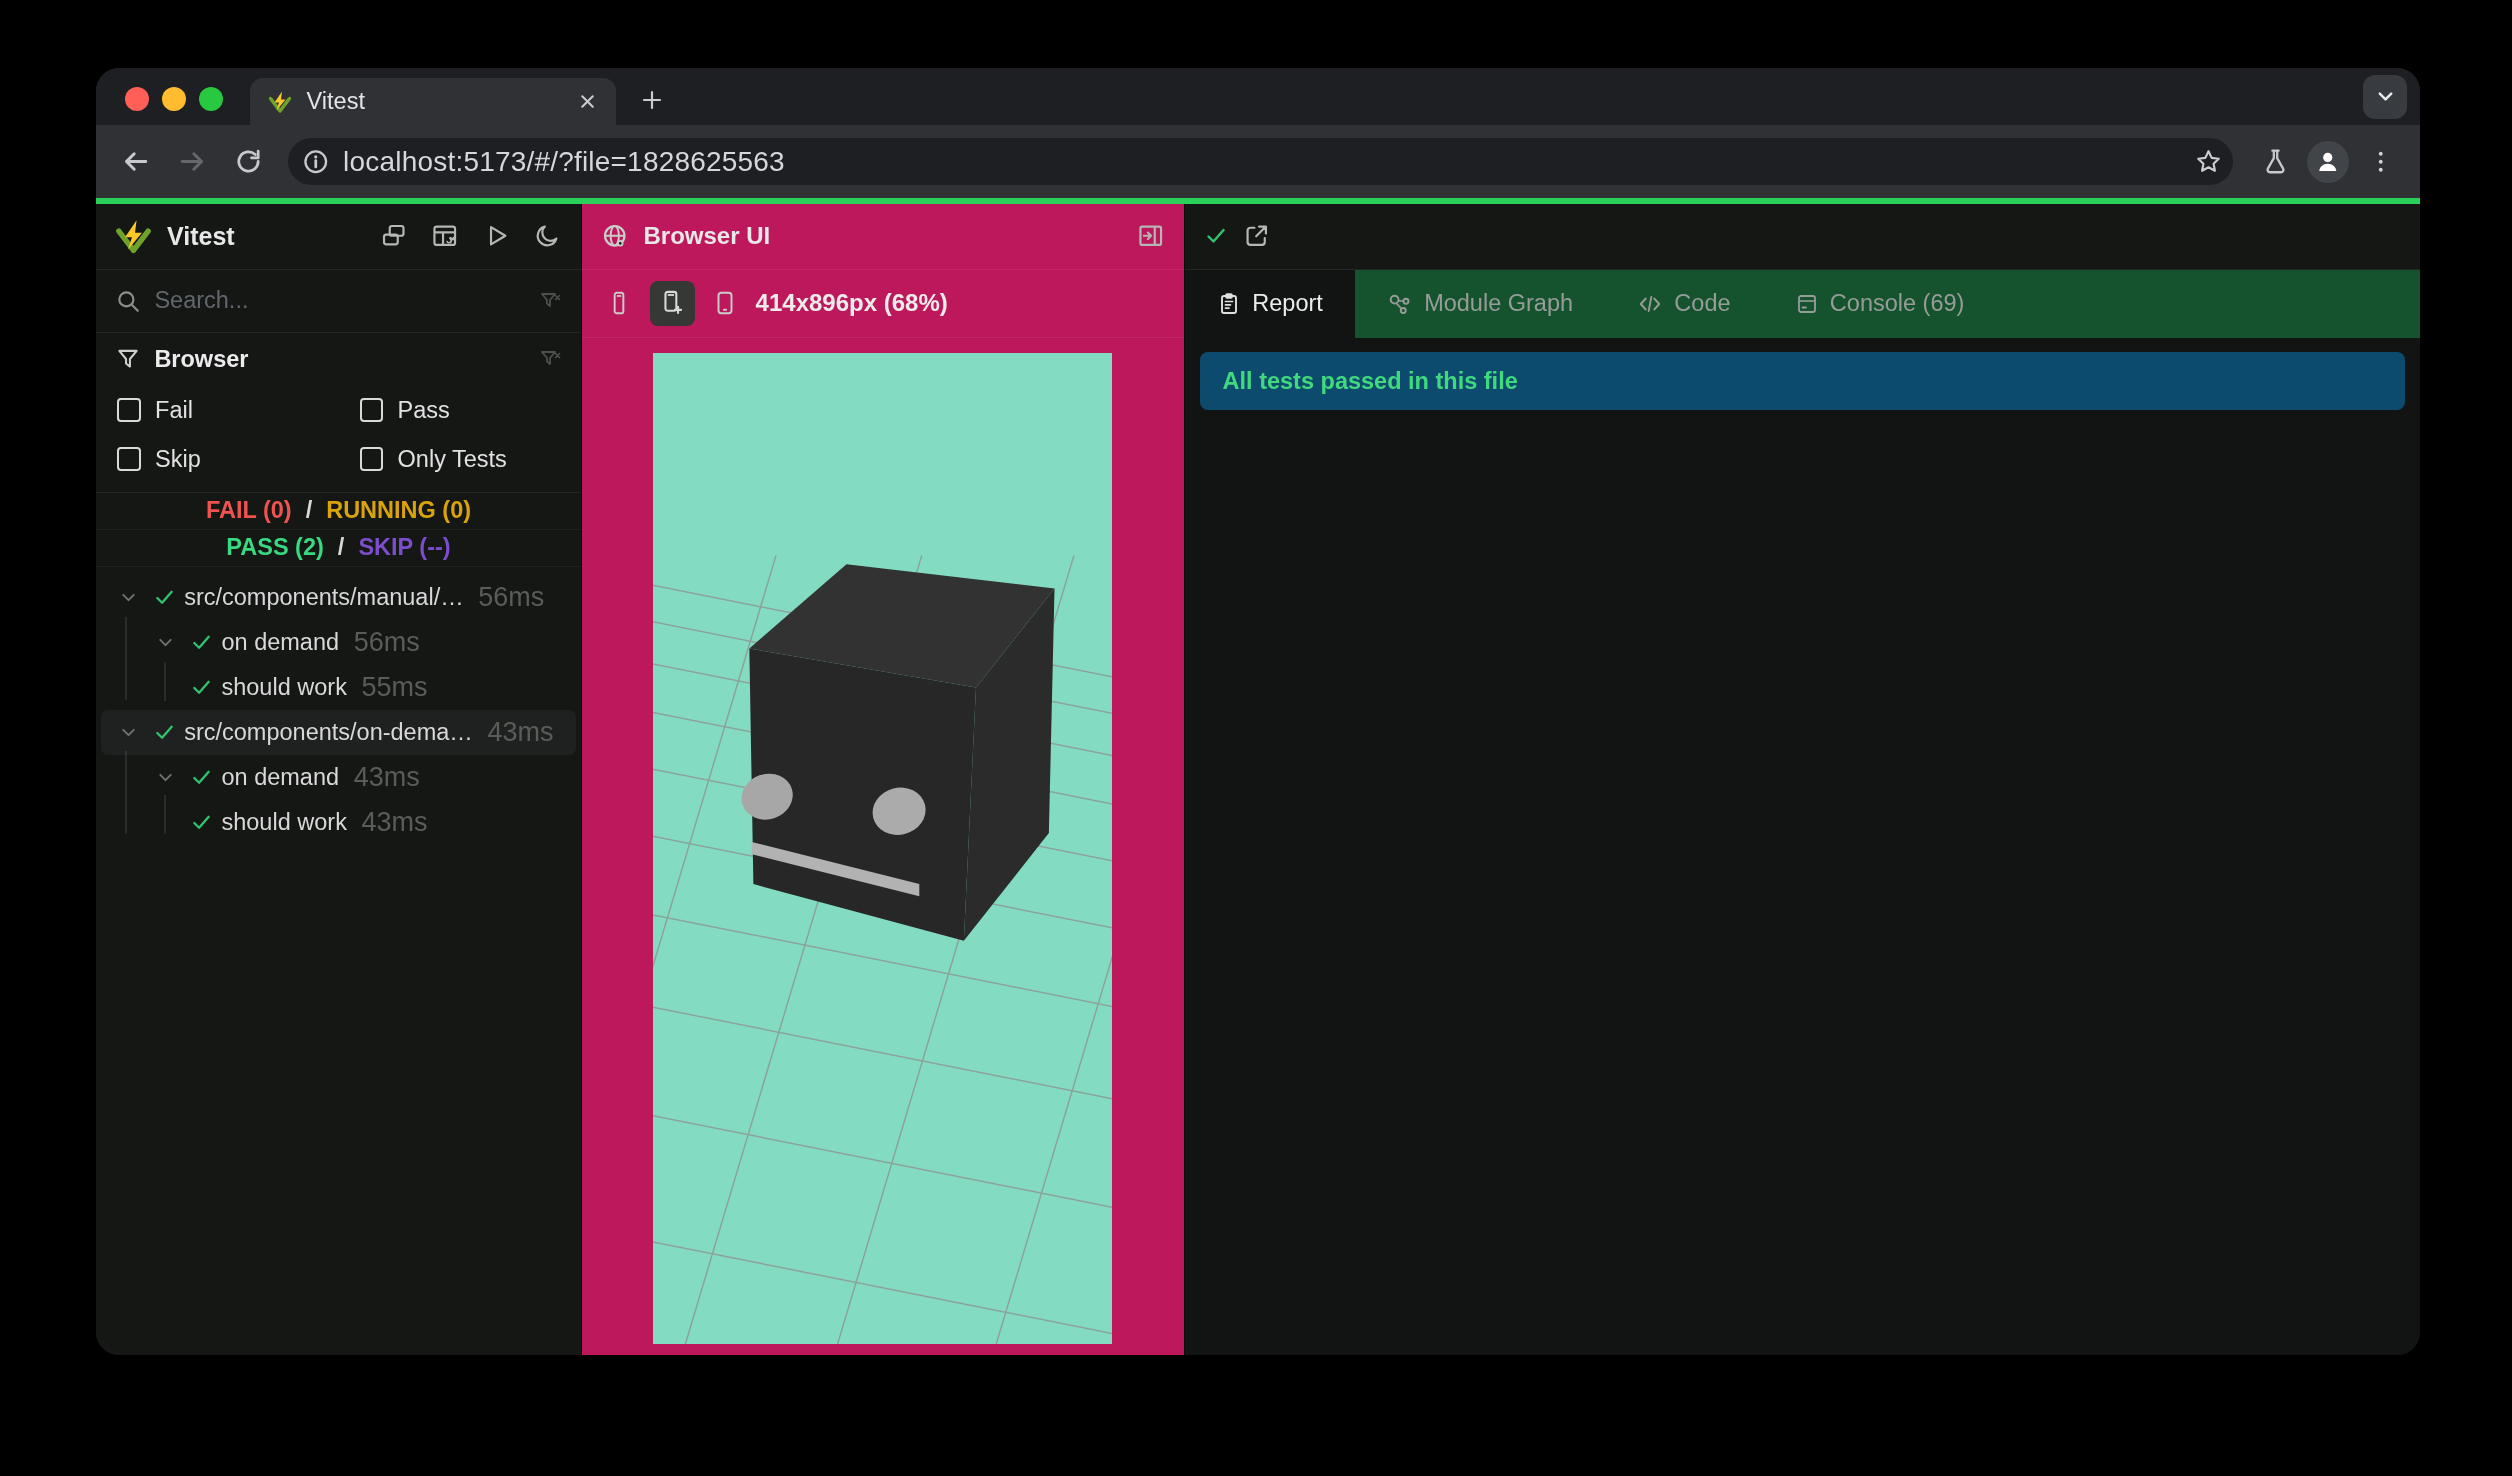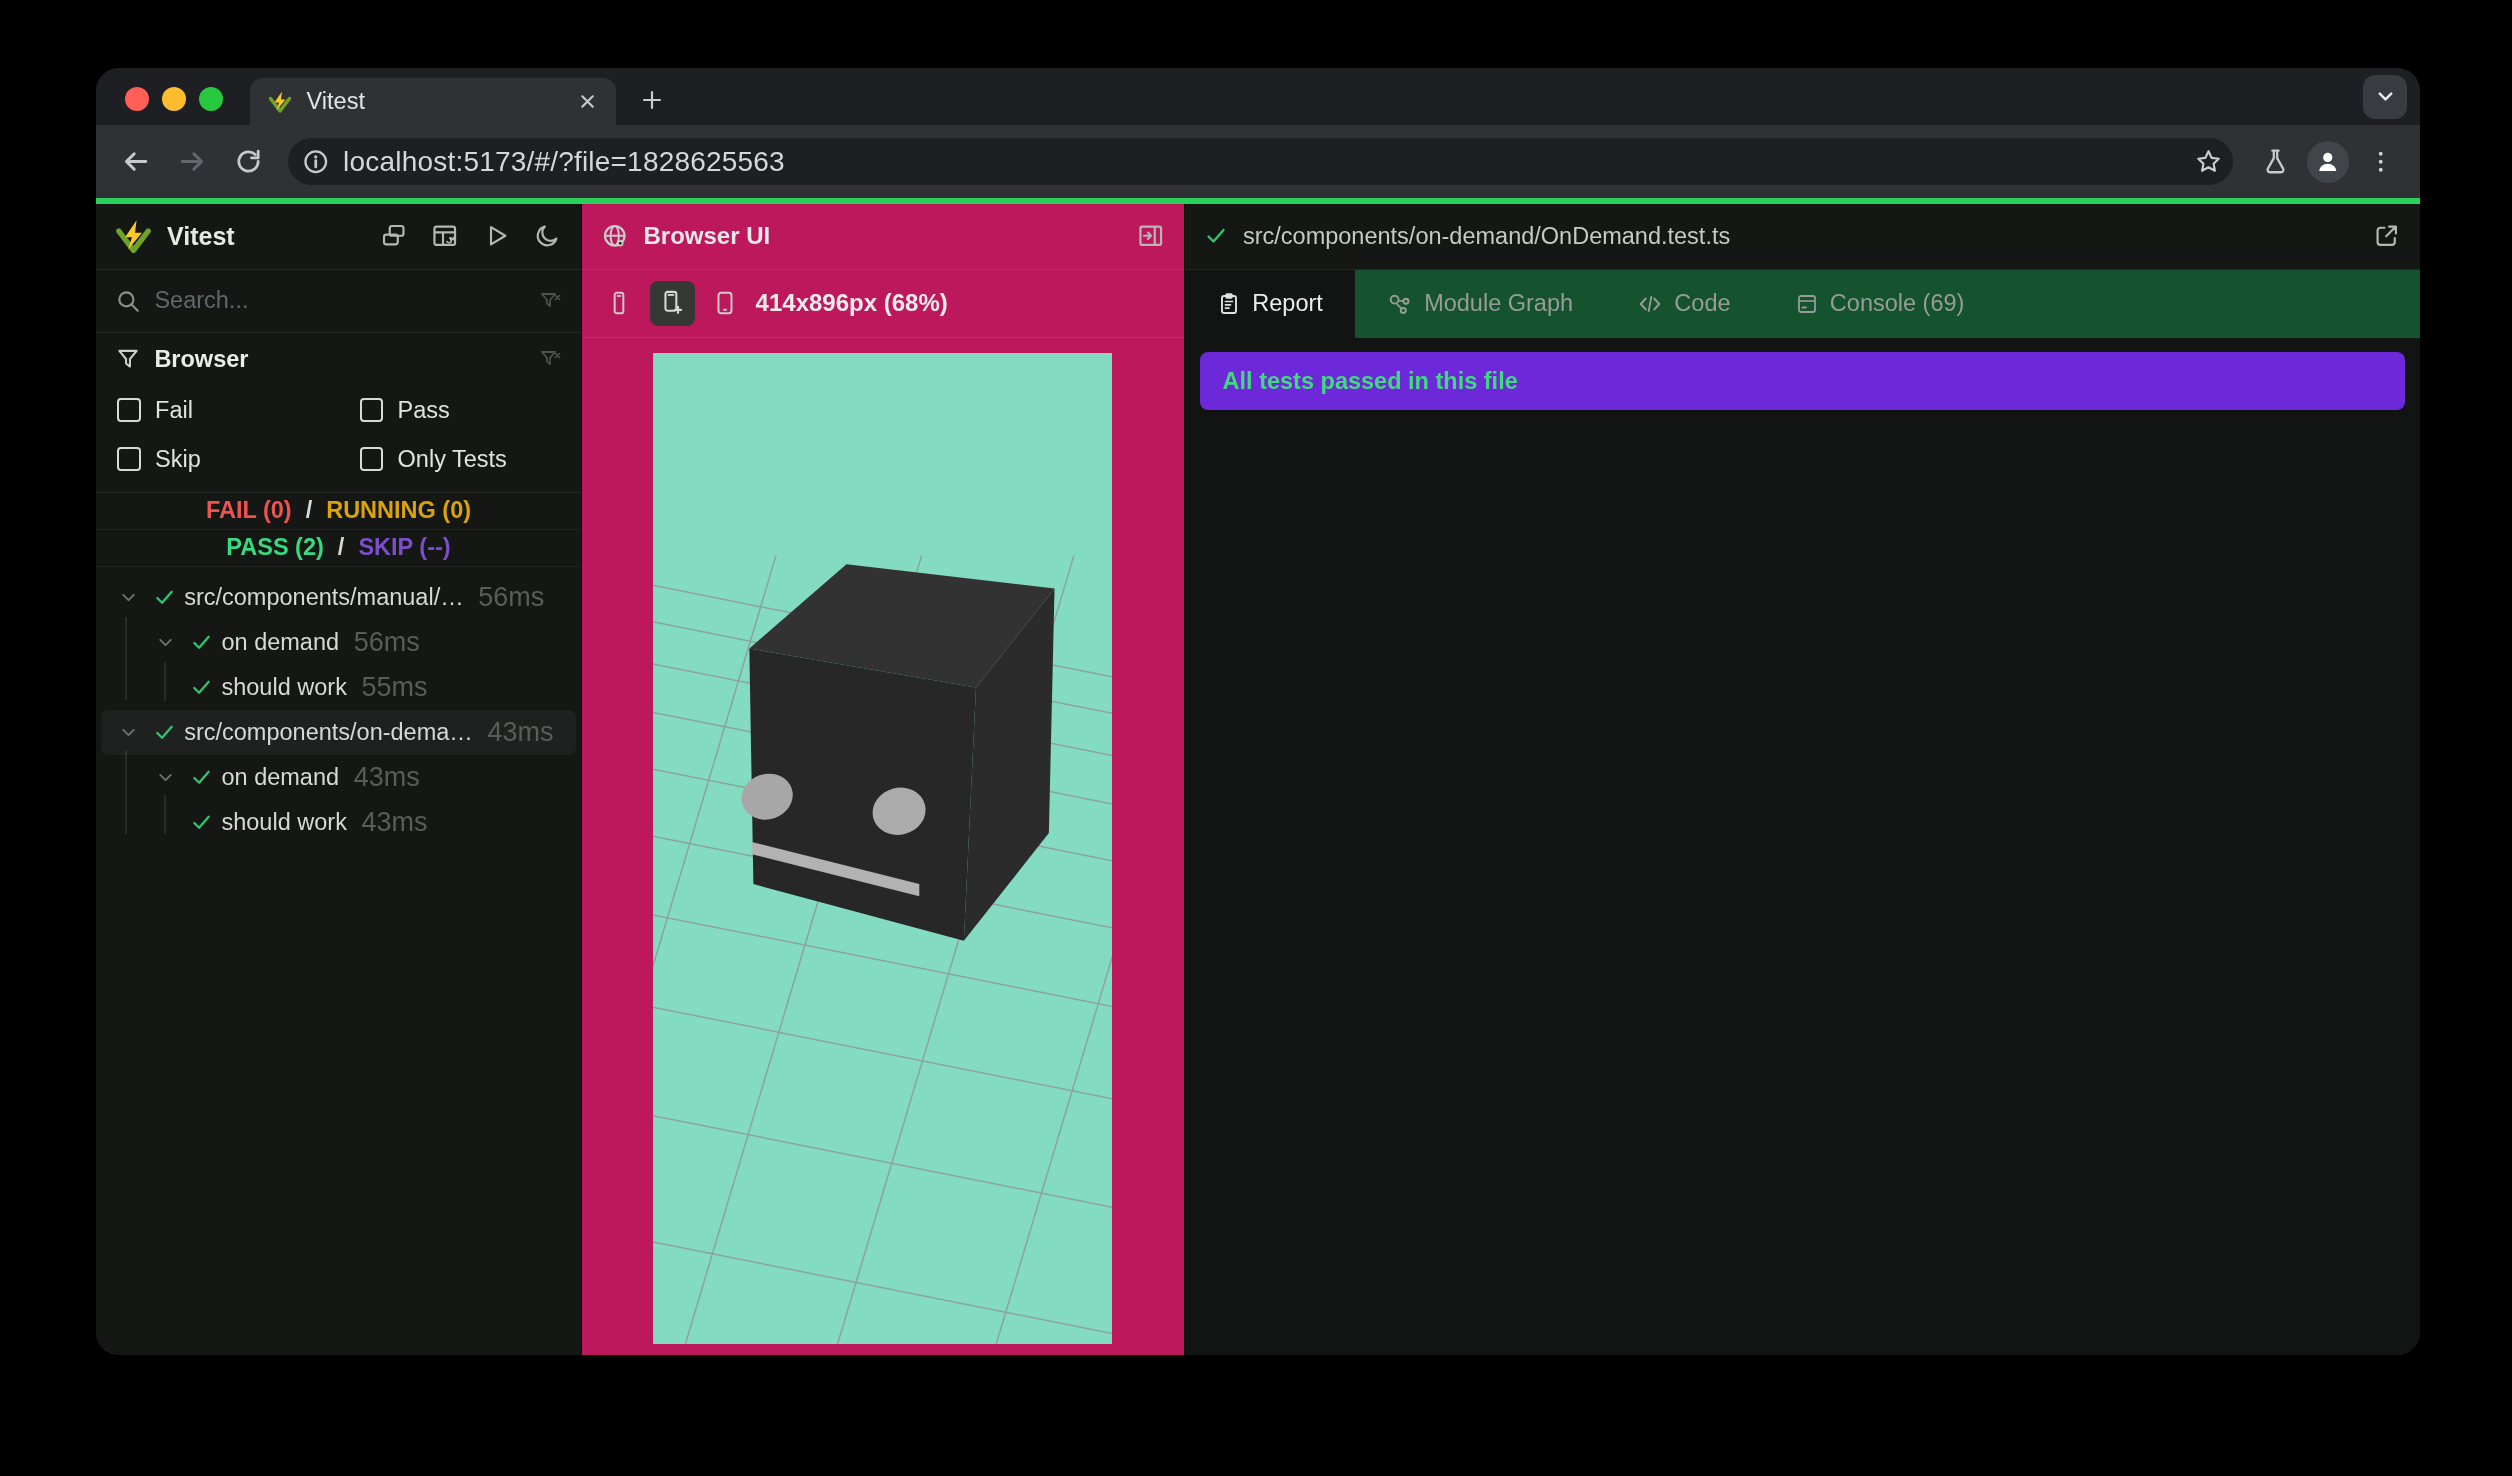--- a/index.html
+++ b/index.html
@@ -422,21 +422,20 @@
       </div>
     </div>
 
     <div class="right">
       <div class="panel-h">
         <span>
           <svg width="24" height="24" viewBox="0 0 24 24">
               <path d="M4.5 12.5 L9.5 17.5 L19.5 6" fill="none" stroke="#2fc56f" stroke-width="2.4" stroke-linecap="round" stroke-linejoin="round"></path>
             </svg>
         </span>
-        <span class="fpath">src/components/on-demand/OnDemand.test.ts</span>
         <span>
           <svg width="27.5" height="27.5" viewBox="0 0 24 24">
               <path d="M10 5 H6.5 A2.5 2.5 0 0 0 4 7.5 V17.5 A2.5 2.5 0 0 0 6.5 20 H16.5 A2.5 2.5 0 0 0 19 17.5 V14" fill="none" stroke="#b4b8b4" stroke-width="1.9" stroke-linecap="round"></path>
               <path d="M14 4 H20 V10 M20 4 L11.5 12.5" fill="none" stroke="#b4b8b4" stroke-width="1.9" stroke-linecap="round" stroke-linejoin="round"></path>
             </svg>
         </span>
       </div>
 
       <div class="tabbar">
         <div class="rtab active">
@@ -475,19 +474,19 @@
                 <rect x="4" y="4" width="16" height="16" rx="2" fill="none" stroke="#979c99" stroke-width="1.8"></rect>
                 <path d="M4 9 H20" stroke="#979c99" stroke-width="1.6"></path>
                 <path d="M7.5 15.5 H11" stroke="#979c99" stroke-width="1.8" stroke-linecap="round"></path>
               </svg>
           </span>
           <span>Console (69)</span>
         </div>
       </div>
 
       <div class="rcontent">
-        <div class="banner" style="background:#6d28d9; color:#40d97e;">All tests passed in this file</div>
+        <div class="banner" style="background:#0c4a6e; color:#40d97e;">All tests passed in this file</div>
       </div>
     </div>
 
   </div>
 </div>
 
 
 </body></html>

